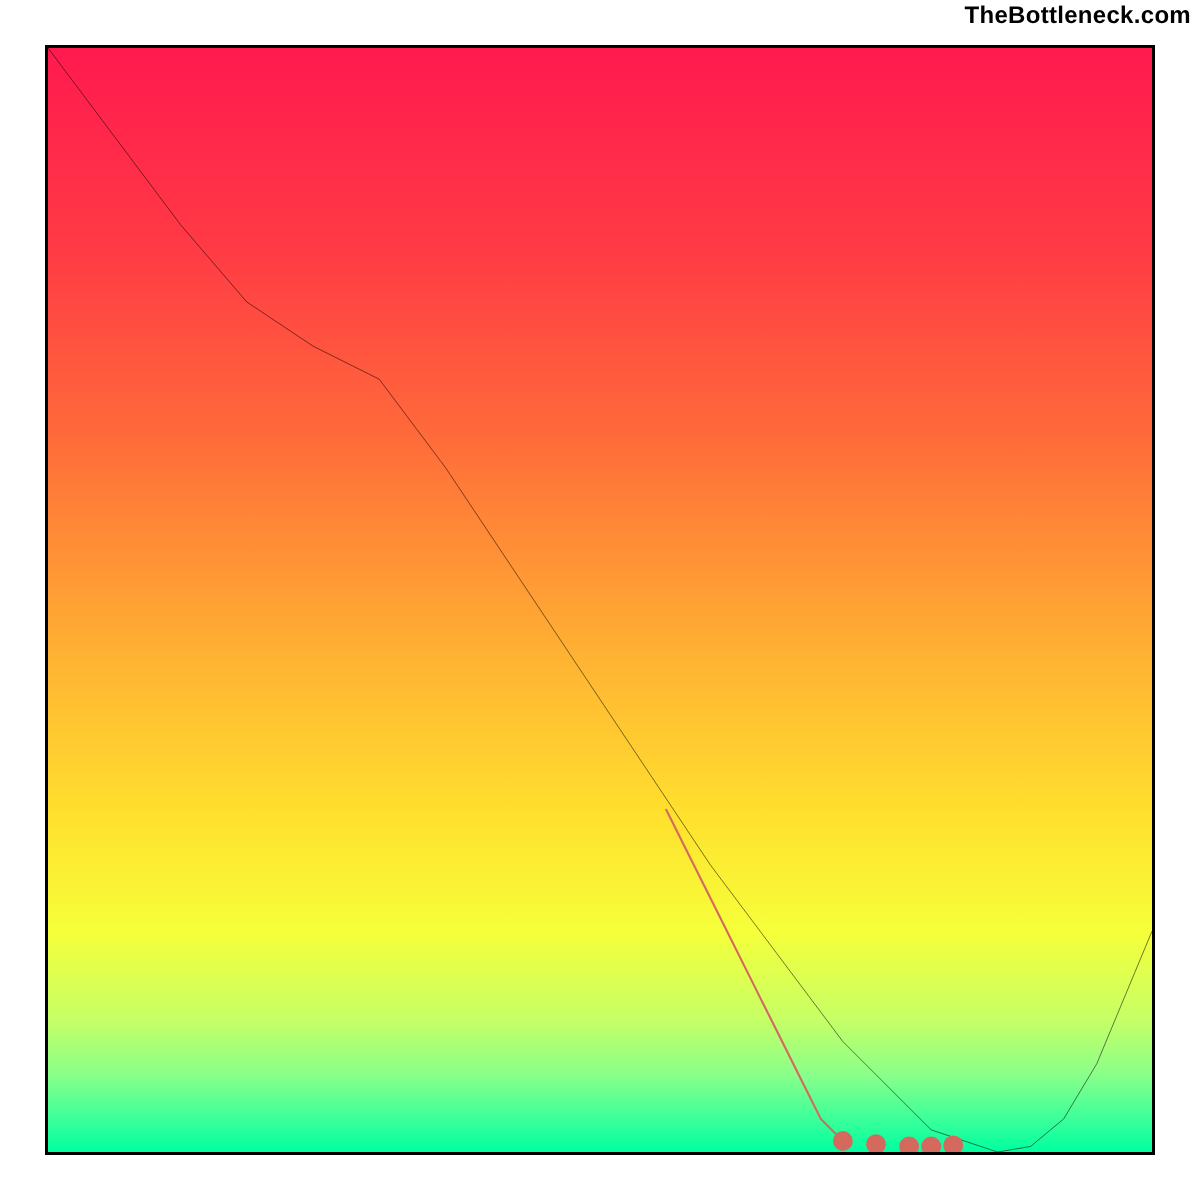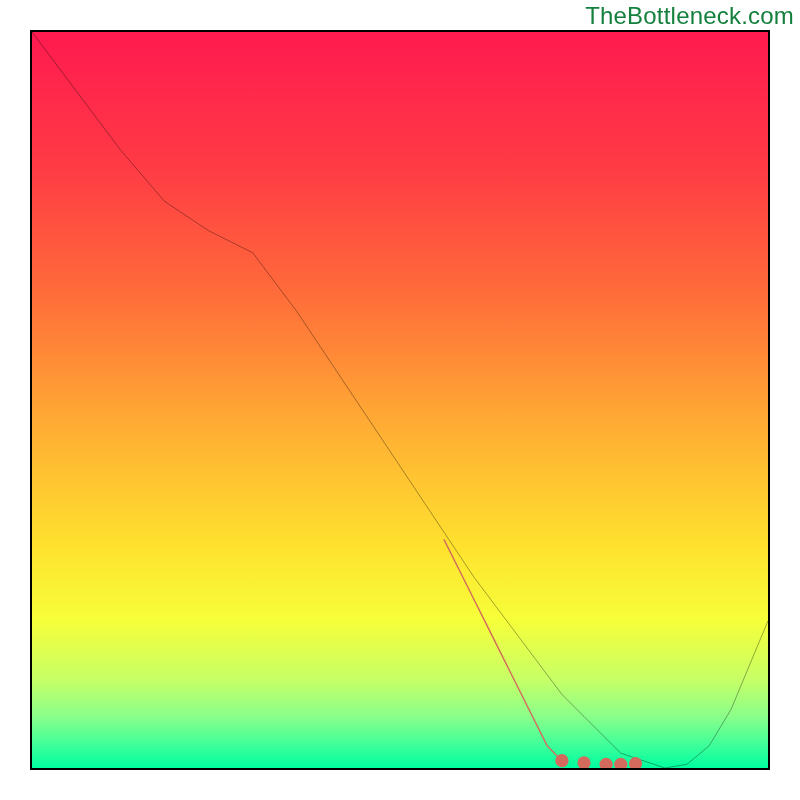--- a/index.html
+++ b/index.html
@@ -13,23 +13,23 @@
   }
   .frame {
     position: relative;
     width: 800px;
     height: 800px;
   }
   .watermark {
     position: absolute;
     top: 2px;
     right: 6px;
-    font-size: 24px;
-    color: #15803d;
-    font-weight: 400;
+    font-size: 16px;
+    color: #000000;
+    font-weight: 700;
     letter-spacing: 0.2px;
     z-index: 10;
   }
   .plot-area {
     position: absolute;
     left: 30px;
     top: 30px;
     width: 740px;
     height: 740px;
     border: 2.5px solid #000;

